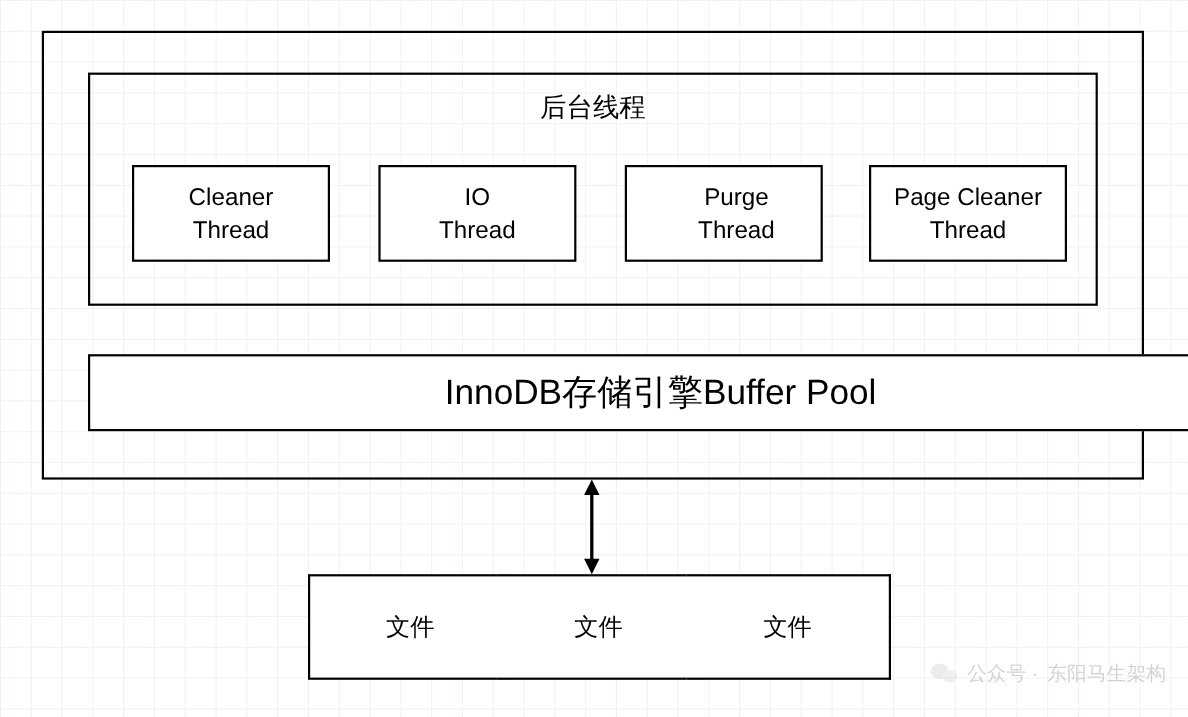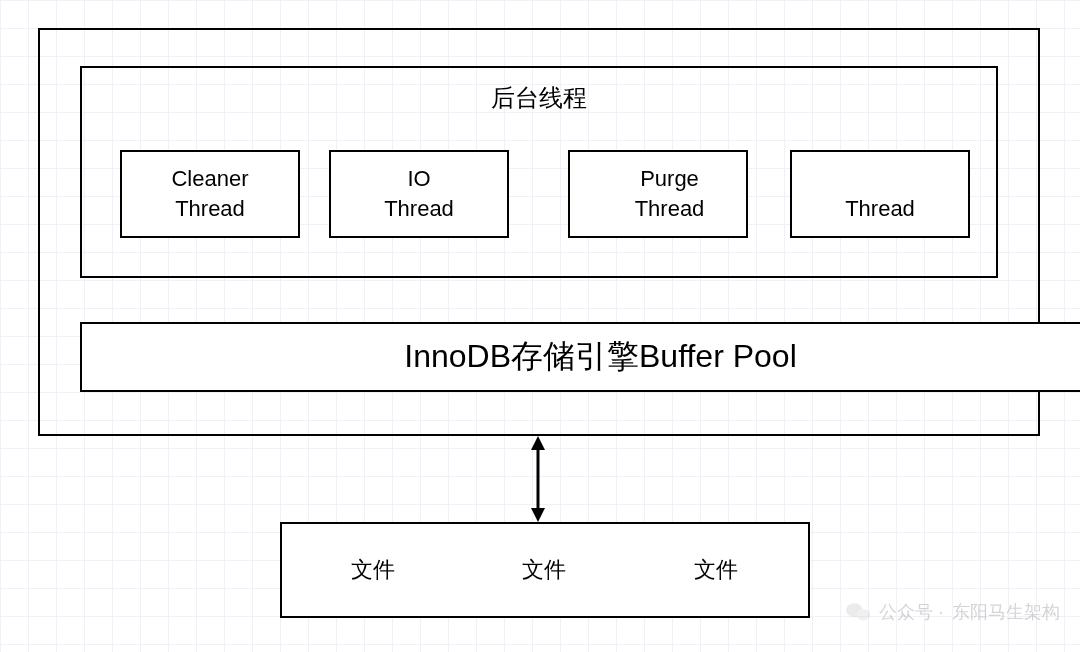--- a/index.html
+++ b/index.html
@@ -47,21 +47,21 @@
       align-items: flex-start;
       justify-content: center;
       padding-top: 14px;
     }
     .threads-title {
       font-size: 24px;
       font-weight: 400;
     }
     .thread { width: 180px; height: 88px; top: 150px; }
     .t1 { left: 120px; }
-    .t2 { left: 329px; }
+    .t2 { left: 344px; }
     .t3 { left: 568px; padding-left: 23px; }
     .t4 { left: 790px; }
     .buffer {
       left: 80px;
       top: 322px;
       width: 1041px;
       height: 70px;
       font-size: 32px;
     }
     .file { width: 186px; height: 96px; top: 522px; font-size: 22px; }
@@ -112,21 +112,21 @@
       <span>IO</span><br><span>Thread</span>
     </span>
   </div>
   <div class="box thread t3">
     <span>
       <span>Purge</span><br><span>Thread</span>
     </span>
   </div>
   <div class="box thread t4">
     <span>
-      <br><span>Thread</span>
+      <span>Page Cleaner</span><br><span>Thread</span>
     </span>
   </div>
 
   <div class="box buffer">
     <span>InnoDB存储引擎Buffer Pool</span>
   </div>
 
   <div class="arrow-wrap">
     <svg width="20" height="86" viewBox="0 0 20 86">
       <line x1="10" y1="12" x2="10" y2="74" stroke="#000" stroke-width="3"></line>

